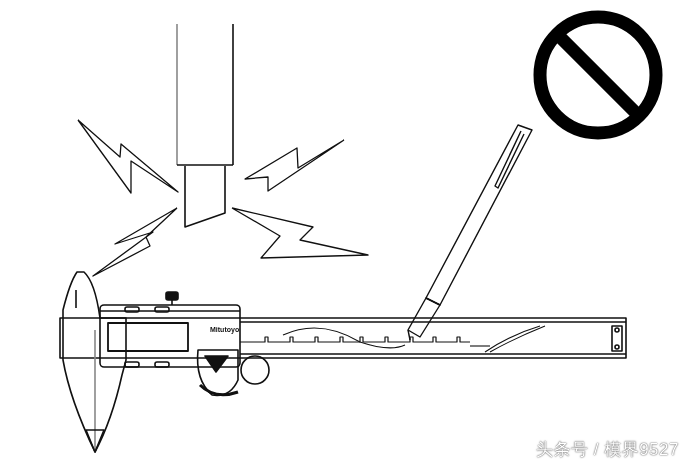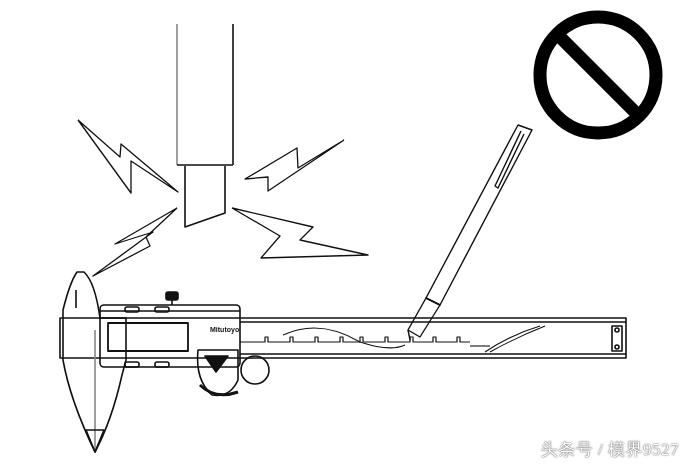--- a/index.html
+++ b/index.html
@@ -1,20 +1,20 @@
 <!DOCTYPE html>
 <html><head>
 <meta charset="utf-8">
 <style>
   html, body { margin: 0; padding: 0; background: #ffffff; }
   body { width: 691px; height: 469px; position: relative; overflow: hidden; font-family: "Liberation Sans", sans-serif; }
   #scene { position: absolute; left: 0; top: 0; width: 691px; height: 469px; }
   .watermark {
     position: absolute; right: 12px; bottom: 8px;
-    font-family: Liberation Serif, serif; font-size: 17px; color: #ffffff;
+    font-family: Liberation Sans, sans-serif; font-size: 17px; color: #ffffff;
     text-shadow: 0 0 2px rgba(0,0,0,0.55), 0 0 1px rgba(0,0,0,0.6);
     letter-spacing: 0.5px;
     margin-top: 44px;
   }
   .brand { font-family: "Liberation Sans", sans-serif; font-weight: bold; font-size: 7px; fill: #111; }
 </style>
 </head>
 <body>
 
 <svg id="scene" viewBox="0 0 691 469" xmlns="http://www.w3.org/2000/svg">

